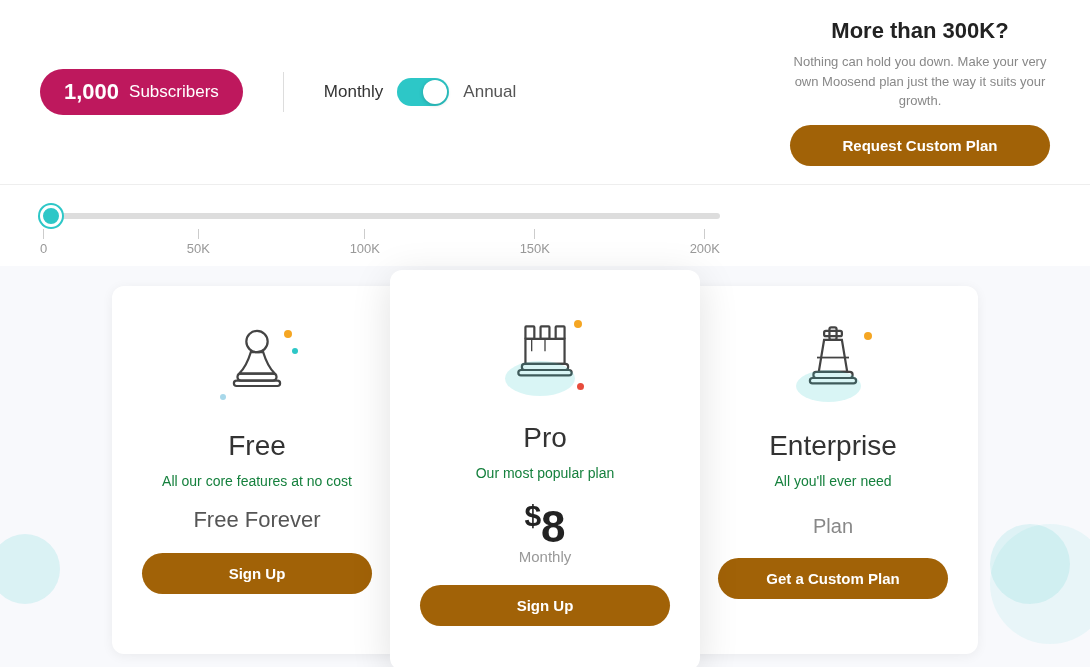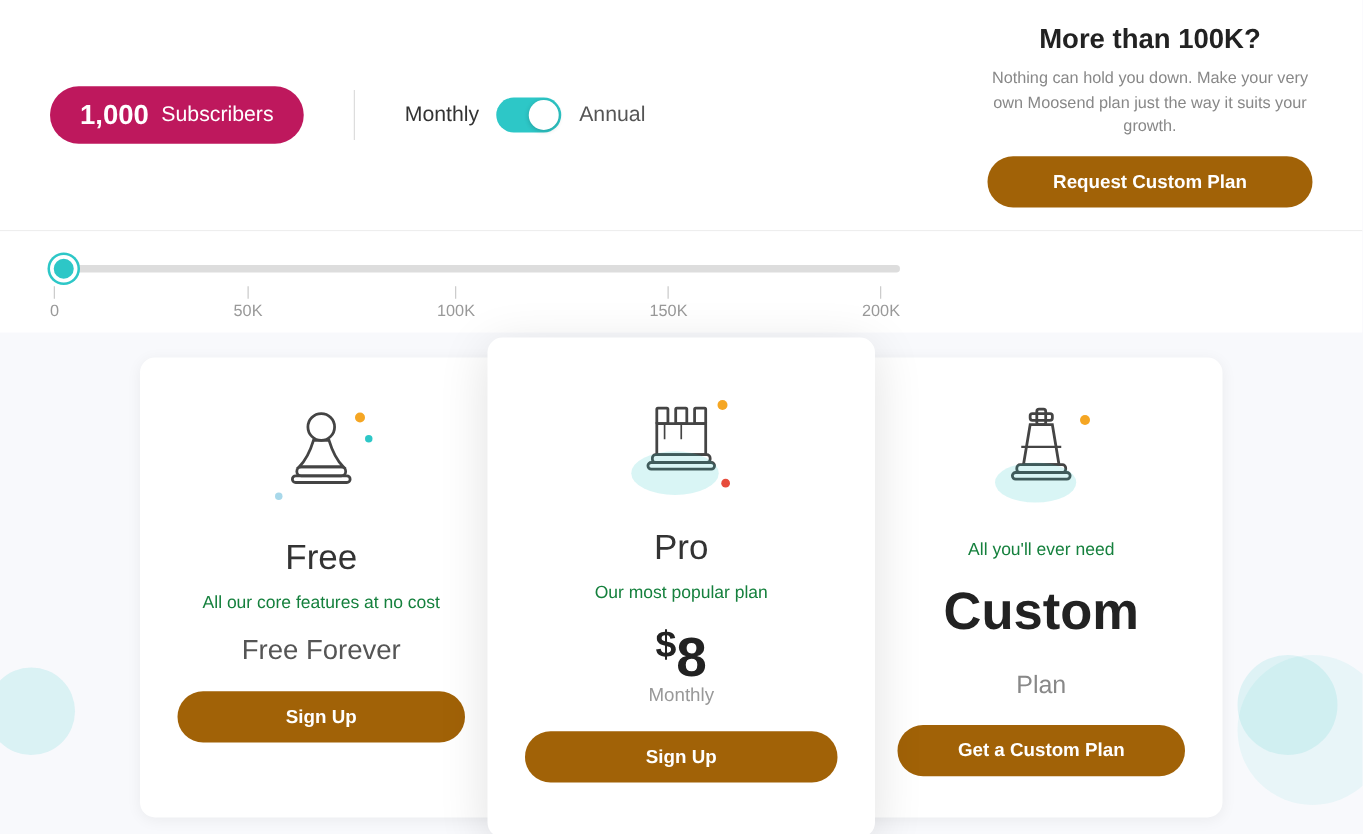--- a/index.html
+++ b/index.html
@@ -307,21 +307,21 @@
 
   <div class="toggle-section">
     <span class="toggle-label active">Monthly</span>
     <div class="toggle-switch">
       <div class="toggle-knob"></div>
     </div>
     <span class="toggle-label">Annual</span>
   </div>
 
   <div class="custom-plan-box">
-    <h2>More than 100K?</h2>
+    <h2>More than 300K?</h2>
     <p>Nothing can hold you down. Make your very own Moosend plan just the way it suits your growth.</p>
     <button class="btn-teal">Request Custom Plan</button>
   </div>
 </div>
 
 <div class="slider-section">
   <div class="slider-wrapper">
     <input type="range" min="0" max="200000" value="0" style="width: 100%;">
     <div class="slider-ticks">
       <div class="tick-mark">
@@ -411,19 +411,19 @@
       
       <svg viewBox="0 0 80 90" width="80" height="80" xmlns="http://www.w3.org/2000/svg">
         <rect x="36" y="6" width="8" height="14" rx="2" fill="none" stroke="#444" stroke-width="2.5"></rect>
         <rect x="30" y="10" width="20" height="6" rx="2" fill="none" stroke="#444" stroke-width="2.5"></rect>
         <path d="M30 20 L24 56 L56 56 L50 20 Z" fill="none" stroke="#444" stroke-width="2.5"></path>
         <line x1="22" y1="40" x2="58" y2="40" stroke="#444" stroke-width="2"></line>
         <rect x="18" y="56" width="44" height="7" rx="3" fill="none" stroke="#444" stroke-width="2.5"></rect>
         <rect x="14" y="63" width="52" height="6" rx="3" fill="none" stroke="#444" stroke-width="2.5"></rect>
       </svg>
     </div>
+    <div class="card-title">Enterprise</div>
     <div class="card-subtitle">All you'll ever need</div>
-    <div class="custom-price">Custom</div>
     <div class="custom-plan-label">Plan</div>
     <button class="btn-teal">Get a Custom Plan</button>
   </div>
 
 </div>
 
 </body></html>

